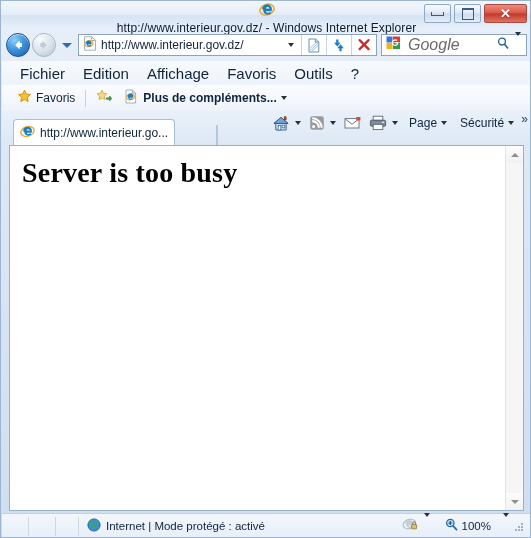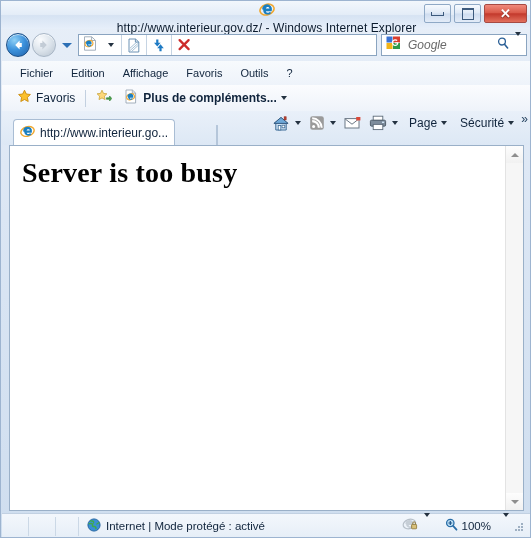--- a/index.html
+++ b/index.html
@@ -92,33 +92,33 @@
     display: flex; align-items: center; justify-content: center;
   }
 
   #searchbox {
     height: 22px; width: 146px; margin-left: 4px; margin-right: 5px;
     box-sizing: border-box; border: 1px solid #8aa4c0; background: #ffffff;
     display: flex; align-items: center;
   }
   #search-input {
     border: 0; outline: 0; flex: 1 1 auto; min-width: 0; height: 18px;
-    font-family: "Liberation Sans", sans-serif; font-size: 12px;
+    font-family: "Liberation Sans", sans-serif; font-size: 16px;
     font-style: italic; color: #6a6a6a; background: transparent;
   }
   #search-input::placeholder { color: #6a6a6a; font-style: italic; opacity: 1; }
 
   
   #menubar {
     position: absolute; left: 1px; top: 60px; width: 529px; height: 24px;
     background: linear-gradient(to bottom, #f7fafd 0%, #eef3fa 100%);
     display: flex; align-items: center;
   }
   .menu-item {
-    font-size: 11px; color: #10243c; padding: 3px 9px; white-space: nowrap;
+    font-size: 15px; color: #10243c; padding: 3px 9px; white-space: nowrap;
   }
   .menu-item:first-child { margin-left: 9px; }
 
   
   #favbar {
     position: absolute; left: 1px; top: 84px; width: 529px; height: 26px;
     background: linear-gradient(to bottom, #fbfcfe 0%, #eef3fa 100%);
     border-bottom: 1px solid #c7d4e4;
     display: flex; align-items: center;
   }
@@ -248,20 +248,21 @@
 
     <div id="addressbox">
       <span id="addr-favicon">
         <svg width="14" height="15" viewBox="0 0 14 15">
           <path d="M1.5 0.8h7.2l3.8 3.6v9.8H1.5z" fill="#ffffff" stroke="#9aa7b4" stroke-width="0.9"></path>
           <path d="M8.6 0.9v3.6h3.7" fill="none" stroke="#9aa7b4" stroke-width="0.9"></path>
           <ellipse cx="6" cy="7.6" rx="4" ry="3" fill="none" stroke="#f0a830" stroke-width="1.1" transform="rotate(-18 6 7.6)"></ellipse>
           <path d="M2.9 7.6a2.9 2.7 0 1 1 5.7 0c0 .4-.1.7-.2 1H5.1c.1.6.5 1 1.1 1 .5 0 .9-.2 1.1-.5l1 .5c-.4.7-1.2 1.1-2.1 1.1-1.5 0-2.6-1.1-2.6-2.6z" fill="#1a7fc1"></path>
         </svg>
       </span>
+      <span id="addr-url">http://www.interieur.gov.dz/</span>
       <span id="addr-dropdown">
         <span class="tri-down sm"></span>
       </span>
       <span class="addr-btn">
         <svg width="14" height="15" viewBox="0 0 14 15">
           <path d="M2 1h6.5L11.8 4v10H2z" fill="#ffffff" stroke="#5b87ad" stroke-width="0.9"></path>
           <path d="M8.4 1.1v3h3.3" fill="none" stroke="#5b87ad" stroke-width="0.9"></path>
           <path d="M3 12.6L11.5 5M3 10.2L10.5 3.4M4.6 13.4l7-6.4" stroke="#7fa6c4" stroke-width="0.7" fill="none"></path>
         </svg>
       </span>

